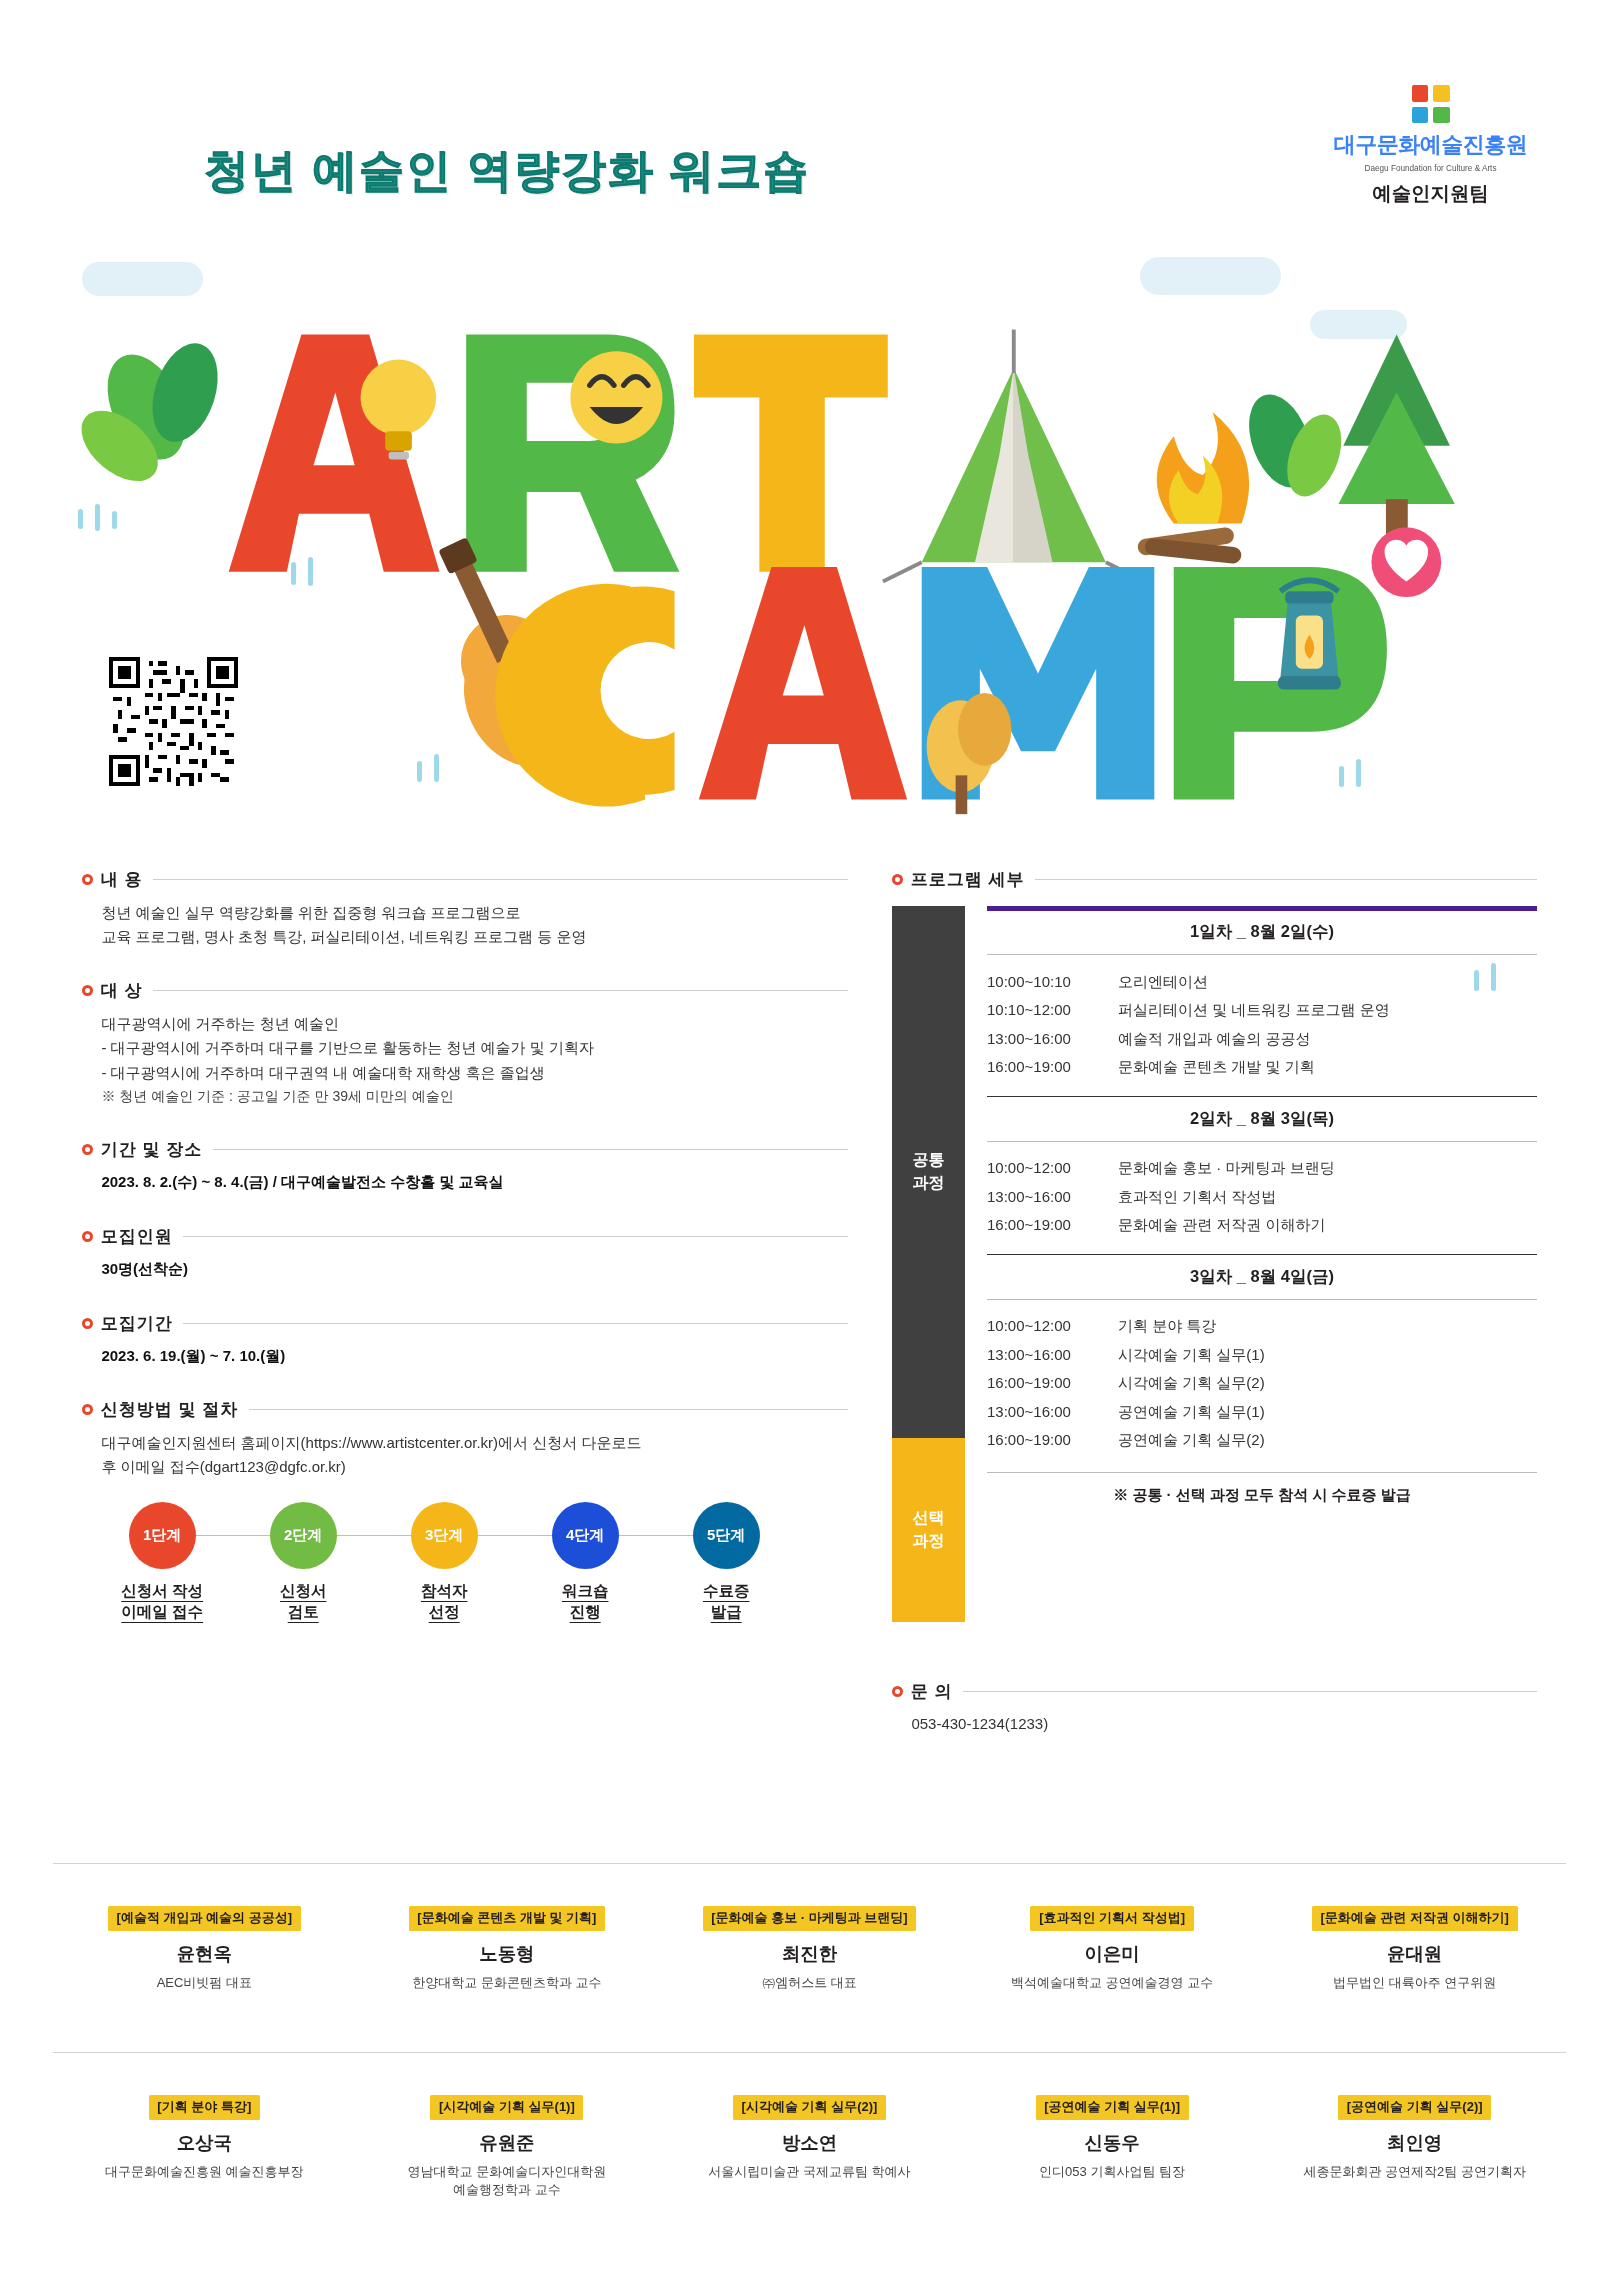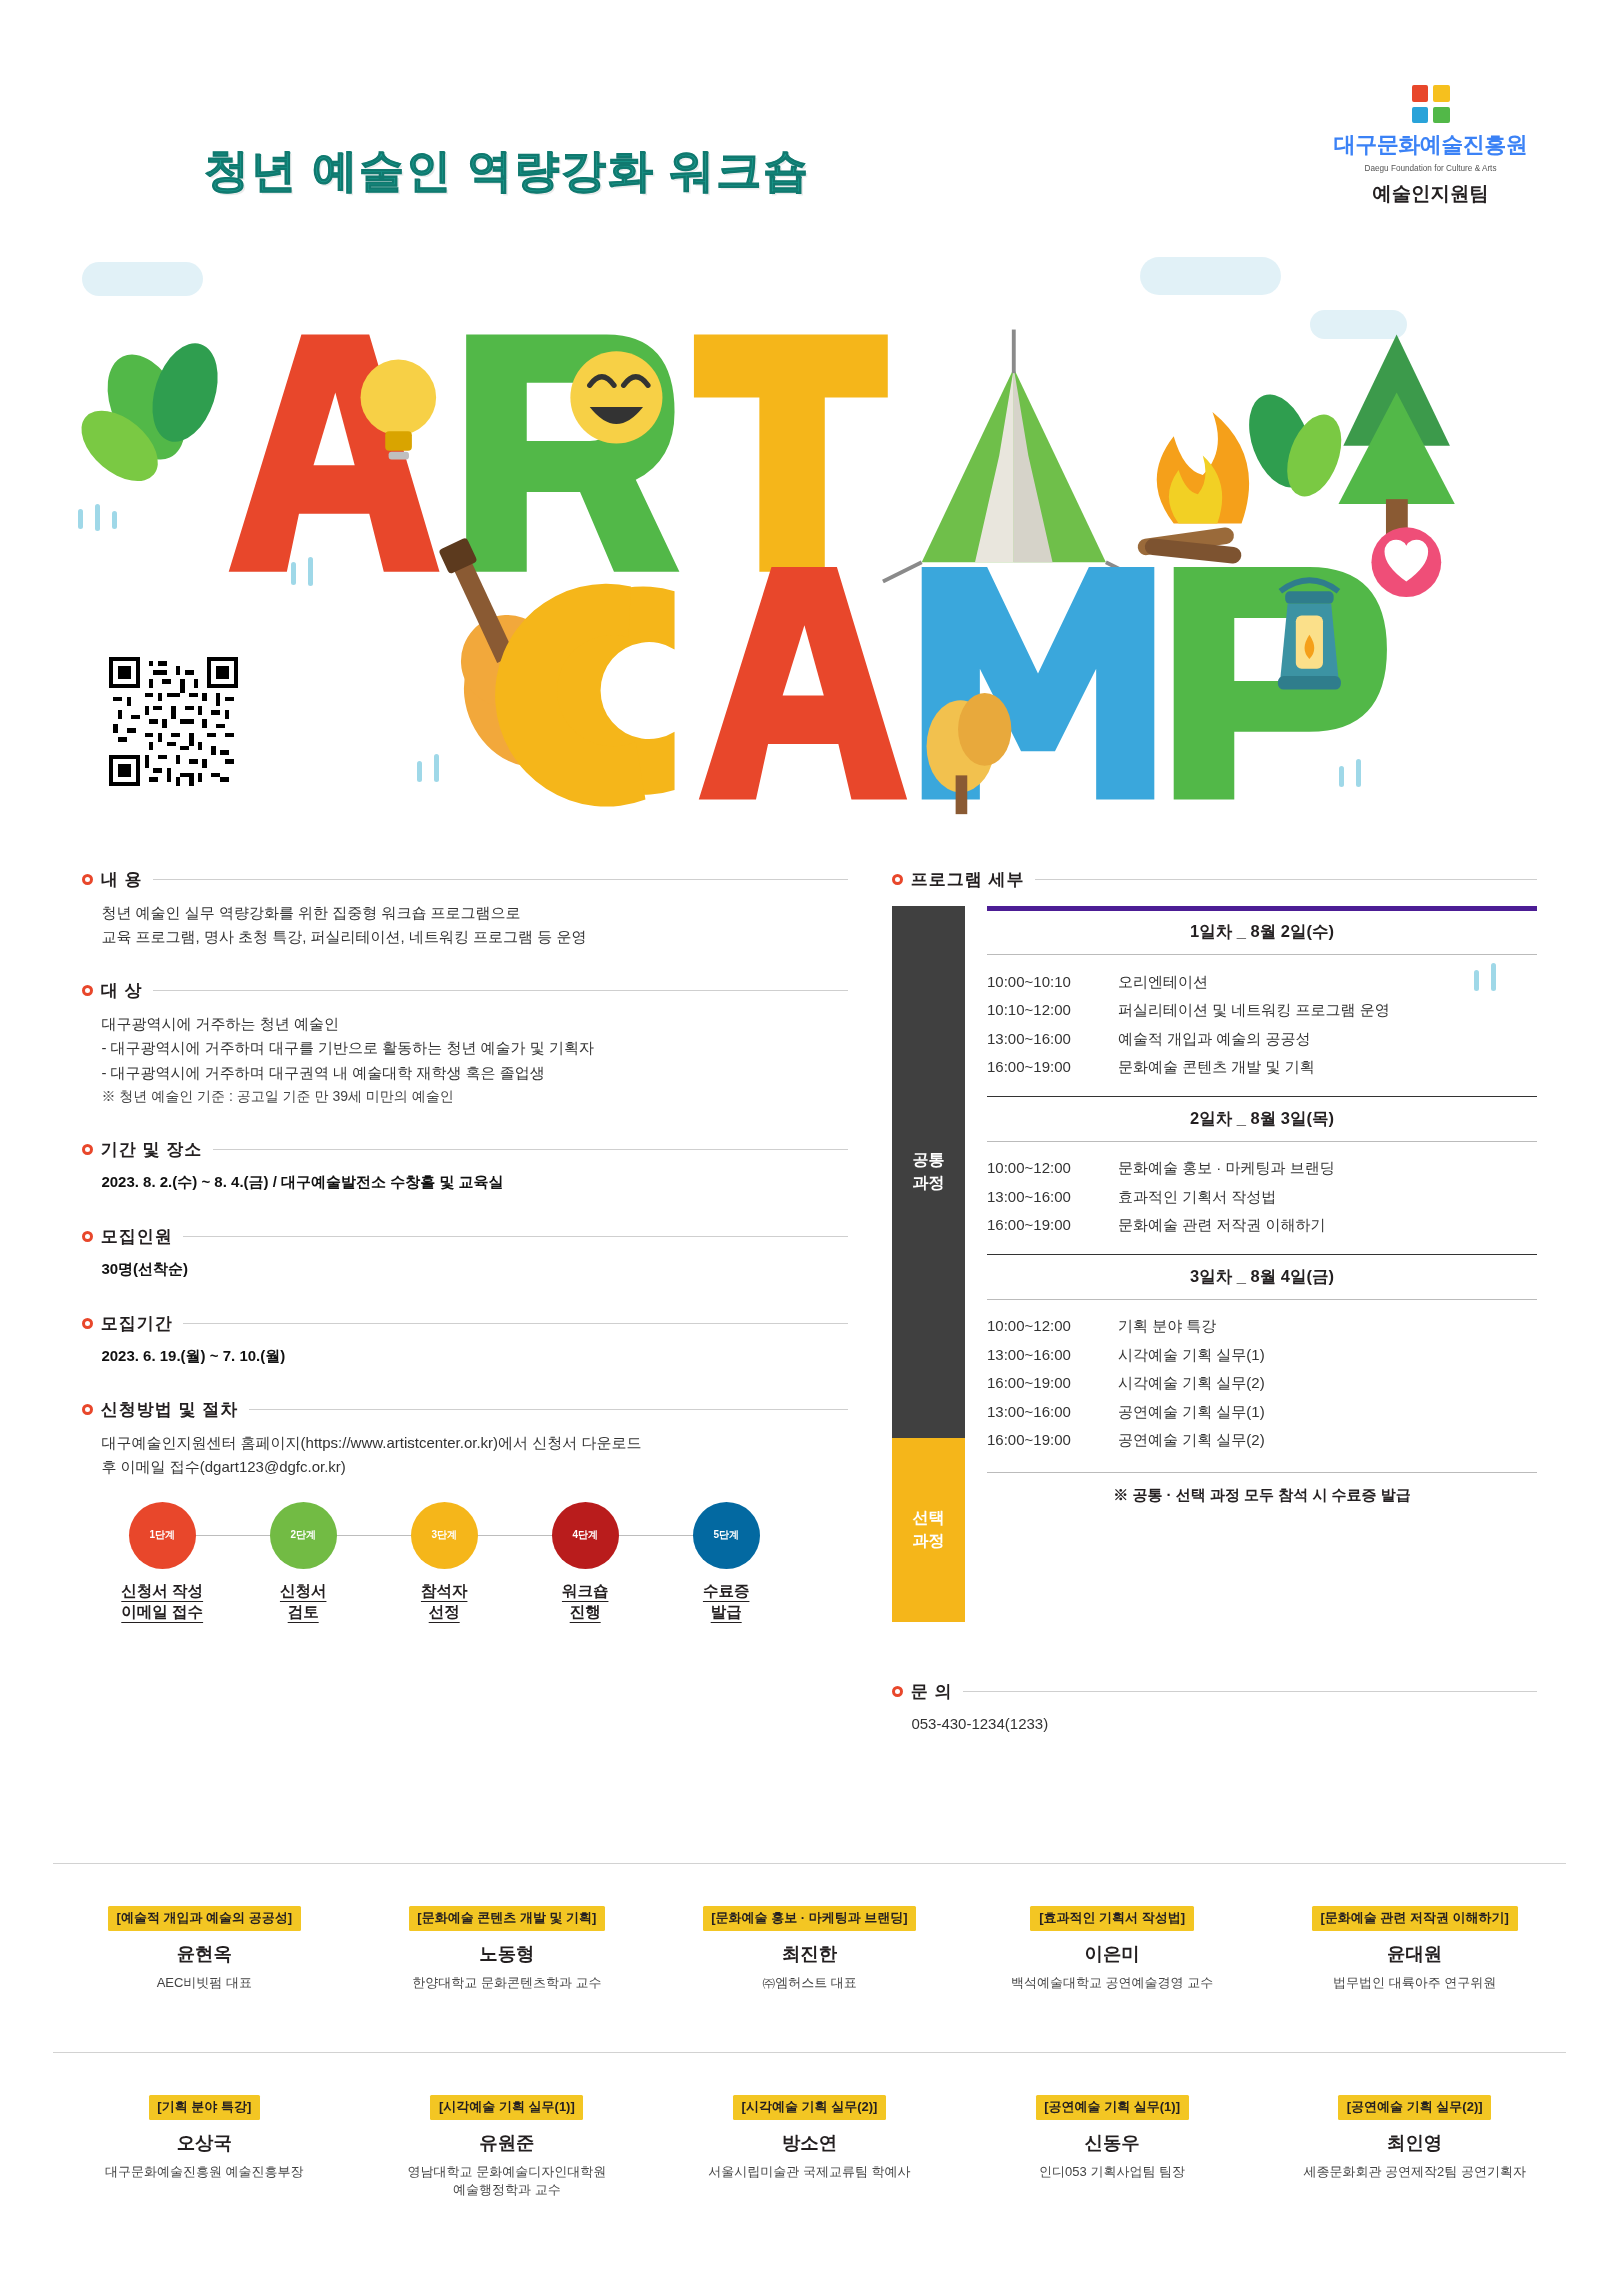--- a/index.html
+++ b/index.html
@@ -62,21 +62,21 @@
   .sect-rule { flex:1 1 auto; height:1px; background:#cfcfcf; margin-left:10.7px; }
   .sect-body { margin-top:9.7px; padding-left:19.4px; font-size:15px; line-height:1.62; color:#333; }
   .sect-body strong { font-weight:bold; color:#111; }
   .sect-body .small { font-size:14px; color:#444; }
 
   
   .steps { position:relative; margin-top:22px; padding-left:9.7px; display:flex; }
   .step { width:141px; text-align:center; position:relative; }
   .circle {
     width:67px; height:67px; border-radius:50%; margin:0 auto;
-    color:#fff; font-size:10px; font-weight:bold;
+    color:#fff; font-size:15px; font-weight:bold;
     display:flex; align-items:center; justify-content:center;
   }
   .step-label {
     margin-top:12.6px; font-size:15.5px; font-weight:bold; line-height:1.35;
     text-decoration:underline; text-underline-offset:4.9px;
   }
   .connector { position:absolute; top:33px; height:1.5px; background:#bdbdbd; }
 
   
   .prog-wrap { margin-top:14.6px; display:flex; }
@@ -419,21 +419,21 @@
           </div>
         </div>
         <div class="step">
           <div class="circle" style="background:#f5b61a">3단계</div>
           <div class="step-label">
             <div>참석자</div>
             <div>선정</div>
           </div>
         </div>
         <div class="step">
-          <div class="circle" style="background:#b91c1c">4단계</div>
+          <div class="circle" style="background:#1d4ed8">4단계</div>
           <div class="step-label">
             <div>워크숍</div>
             <div>진행</div>
           </div>
         </div>
         <div class="step">
           <div class="circle" style="background:#0369a1">5단계</div>
           <div class="step-label">
             <div>수료증</div>
             <div>발급</div>

